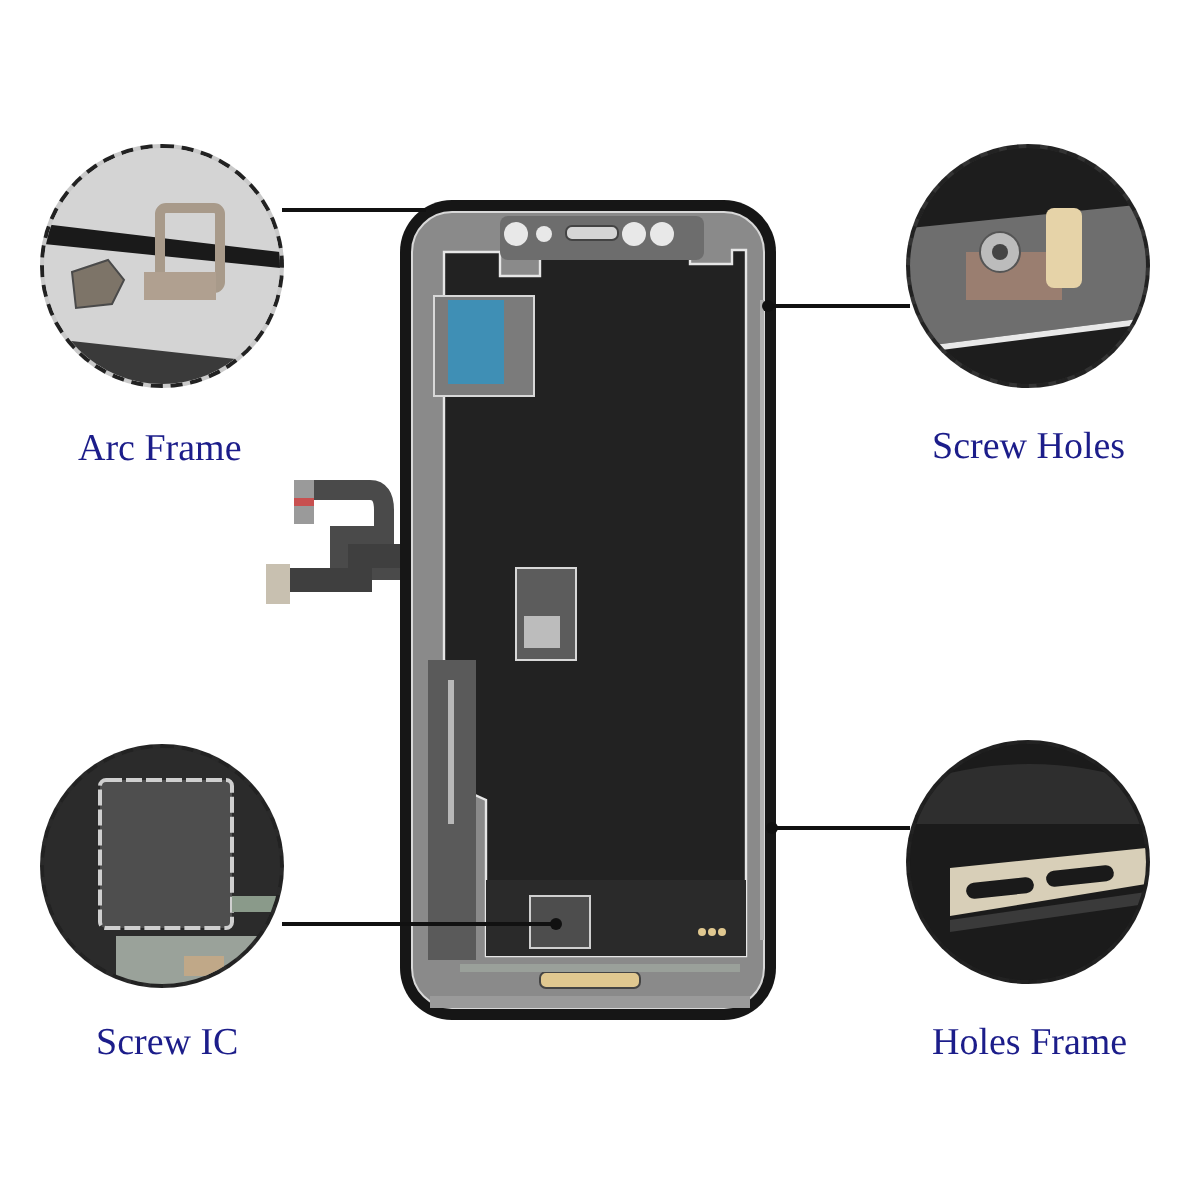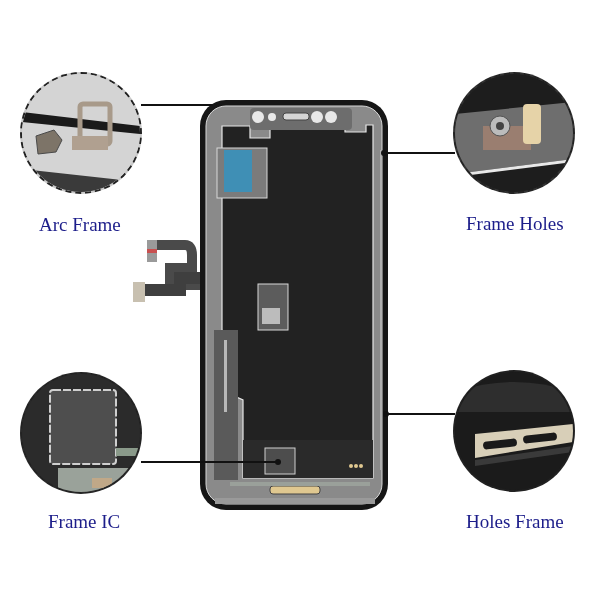--- a/index.html
+++ b/index.html
@@ -84,36 +84,36 @@
       <path d="M0 40 L118 28 L118 85 L0 100 Z" fill="#6e6e6e"></path>
       <path d="M0 100 L118 85 L118 88 L0 103 Z" fill="#e8e8e8"></path>
       <rect x="28" y="52" width="48" height="24" fill="#9a7e70"></rect>
       <circle cx="45" cy="52" r="10" fill="#bcbcbc" stroke="#555"></circle>
       <circle cx="45" cy="52" r="4" fill="#444"></circle>
       <rect x="68" y="30" width="18" height="40" rx="4" fill="#e6d3a8"></rect>
     </svg>
   </div>
   <div class="line" style="left:385px;top:152px;width:70px;"></div>
   <div class="dot" style="left:381px;top:150px;"></div>
-  <div class="label" style="left:466px;top:213px;">Frame Holes</div>
+  <div class="label" style="left:466px;top:213px;">Screw Holes</div>
 </div>
 
 <div>
   <div class="circle" style="left:20px;top:372px;width:122px;height:122px;background:#2a2a2a;">
     <svg width="118" height="118" viewBox="0 0 118 118">
       <rect x="0" y="0" width="118" height="118" fill="#2b2b2b"></rect>
       <rect x="28" y="16" width="66" height="74" rx="3" fill="#4e4e4e" stroke="#cfcfcf" stroke-width="2" stroke-dasharray="8 2"></rect>
       <rect x="94" y="74" width="24" height="8" fill="#8a9a8a"></rect>
       <rect x="36" y="94" width="82" height="24" fill="#9aa29a"></rect>
       <rect x="70" y="104" width="20" height="10" fill="#c0a888"></rect>
     </svg>
   </div>
   <div class="line" style="left:141px;top:461px;width:138px;"></div>
   <div class="dot" style="left:275px;top:459px;"></div>
-  <div class="label" style="left:48px;top:511px;">Frame IC</div>
+  <div class="label" style="left:48px;top:511px;">Screw IC</div>
 </div>
 
 <div>
   <div class="circle" style="left:453px;top:370px;width:122px;height:122px;background:#1e1e1e;">
     <svg width="118" height="118" viewBox="0 0 118 118">
       <rect x="0" y="0" width="118" height="118" fill="#1b1b1b"></rect>
       <path d="M0 20 Q60 0 118 20 L118 40 L0 40 Z" fill="#2e2e2e"></path>
       <path d="M20 62 L118 52 L118 70 L20 86 Z" fill="#d8cfb8"></path>
       <rect x="28" y="68" width="34" height="8" rx="4" fill="#1a1a1a" transform="rotate(-6 45 72)"></rect>
       <rect x="68" y="62" width="34" height="8" rx="4" fill="#1a1a1a" transform="rotate(-6 85 66)"></rect>

